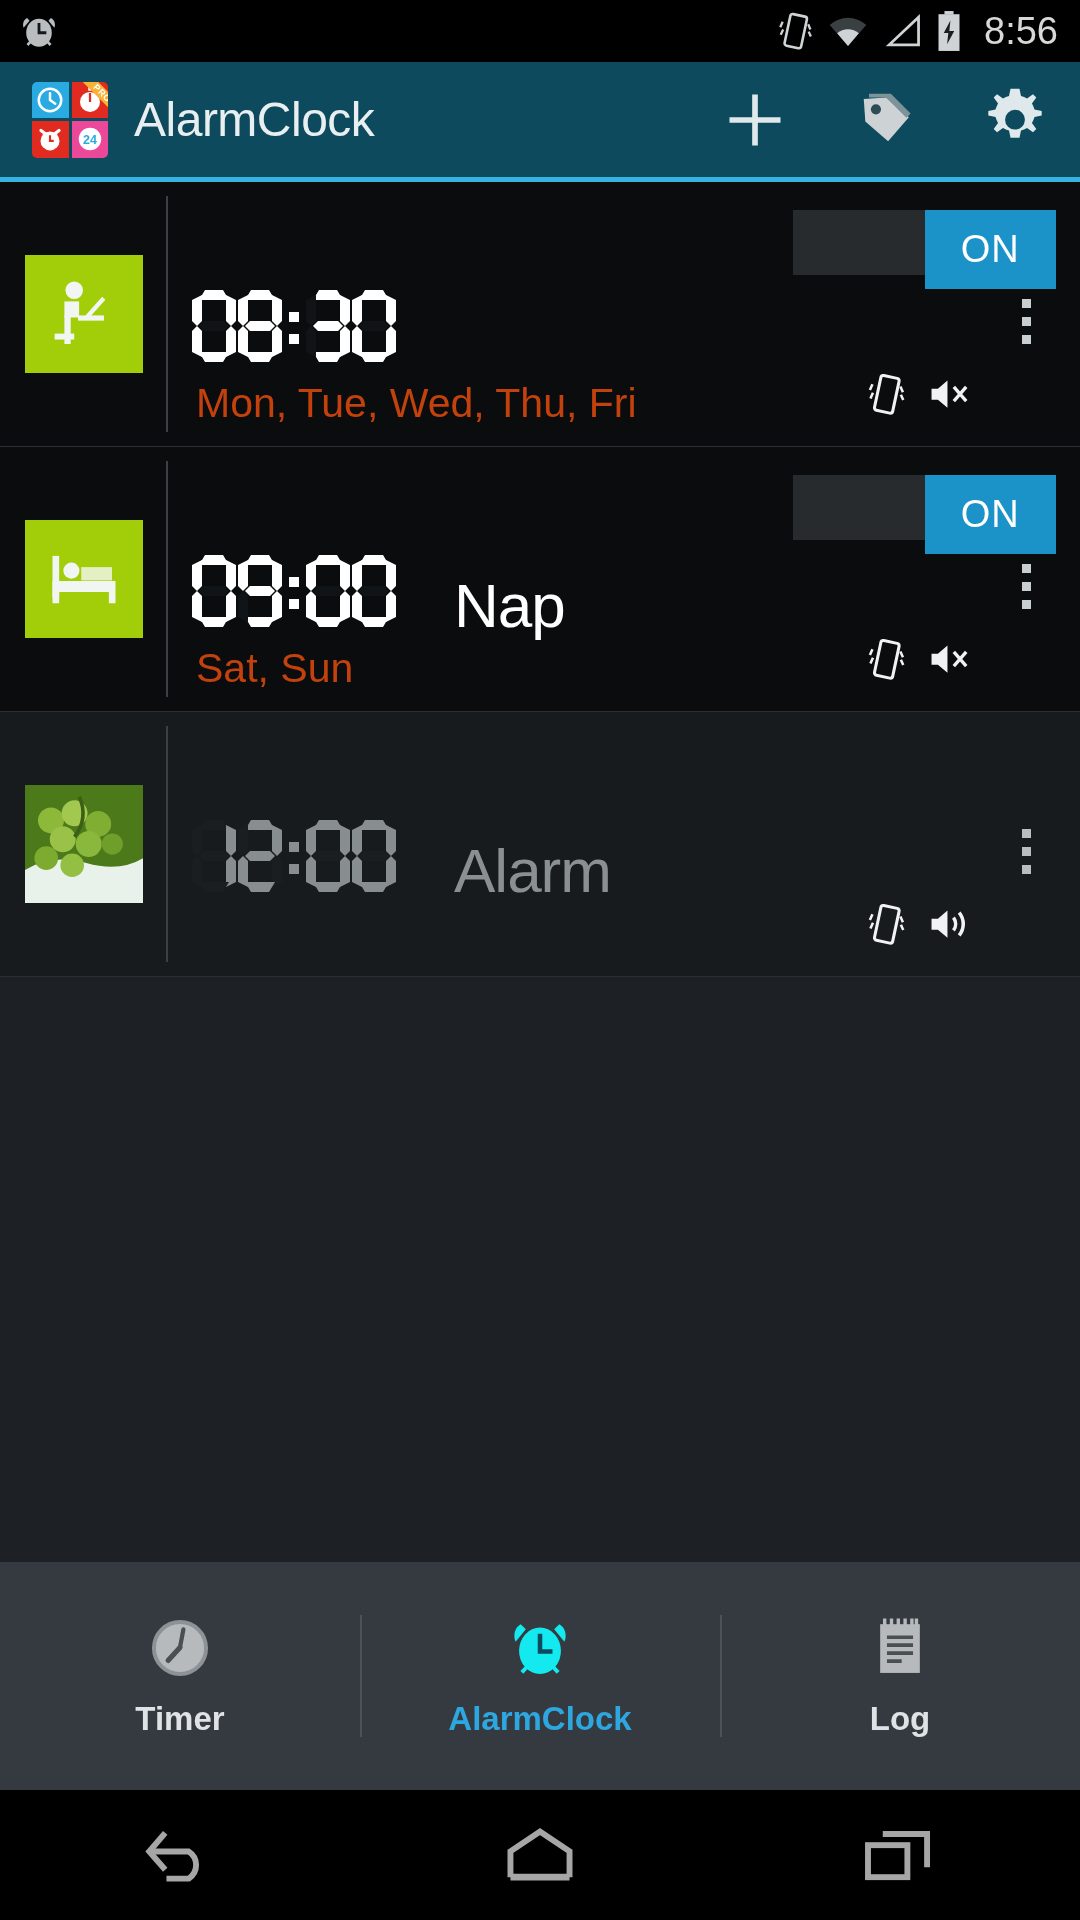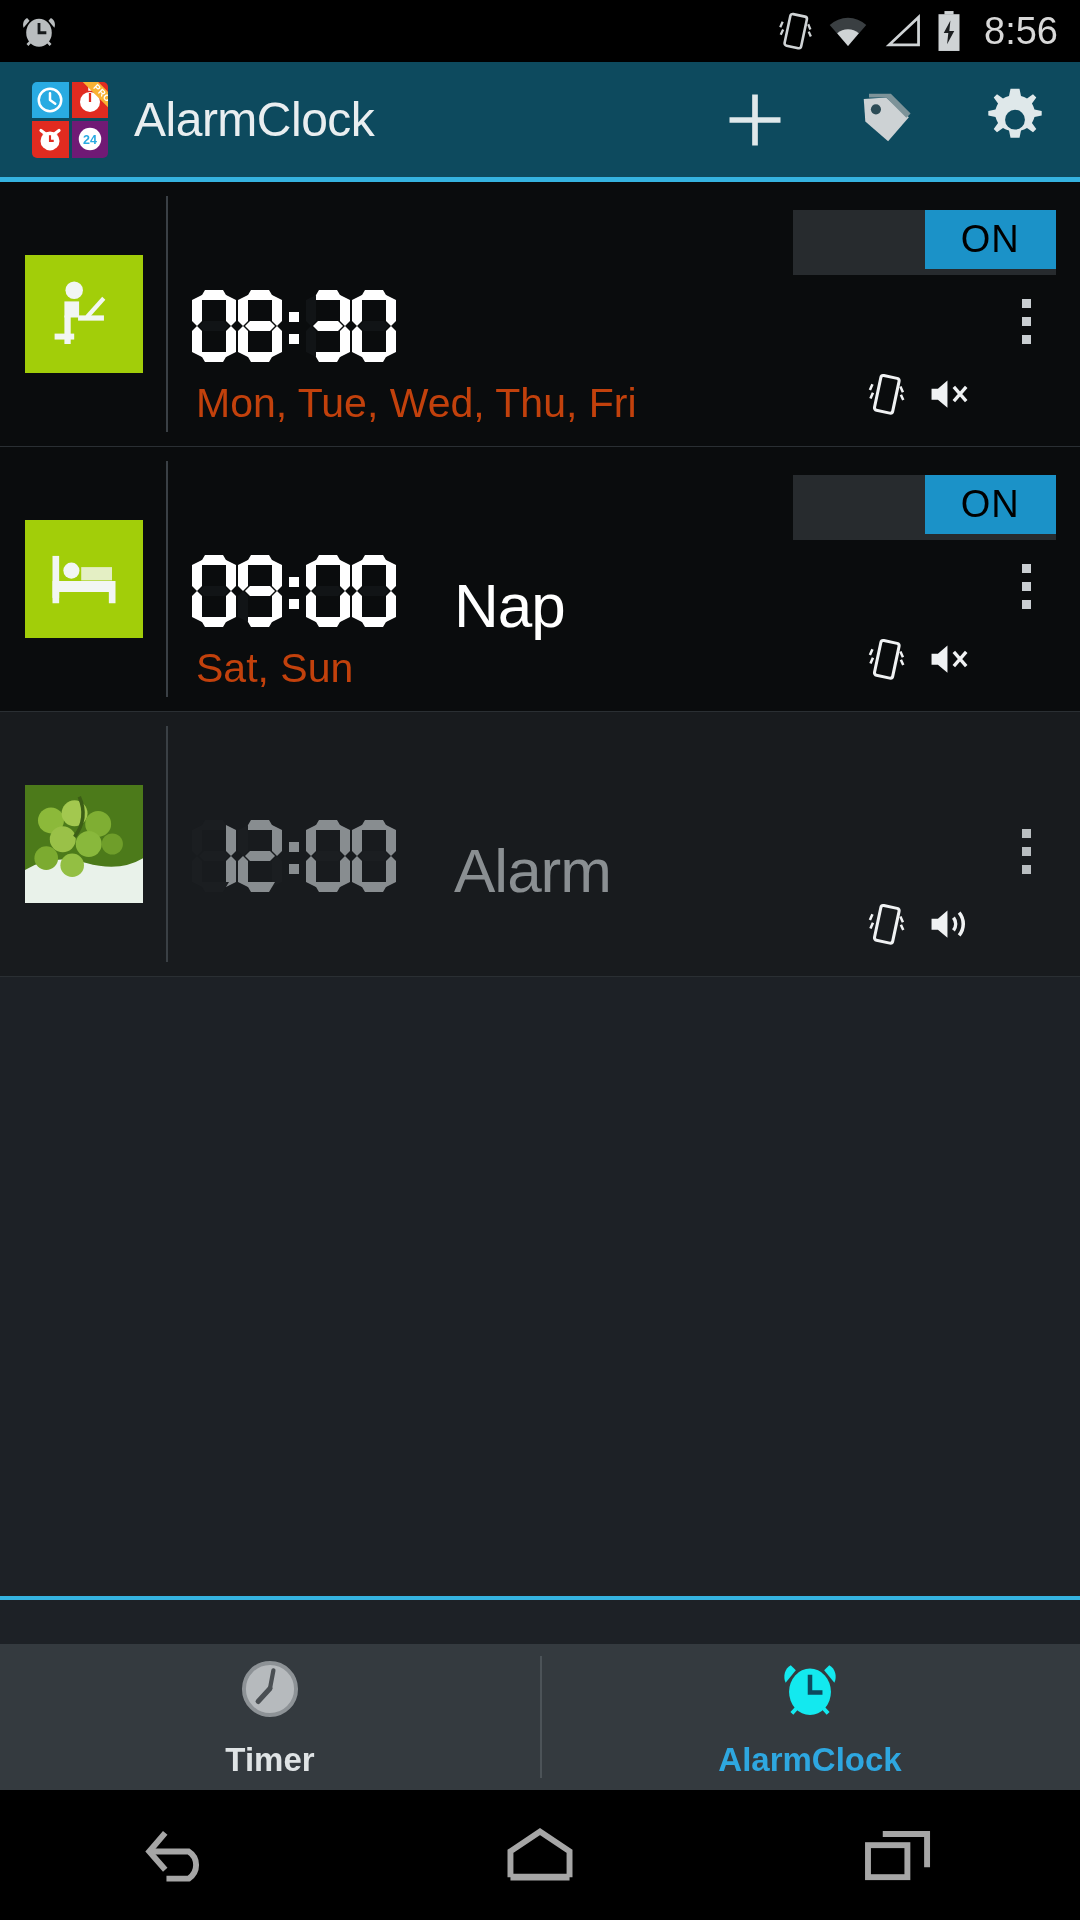--- a/index.html
+++ b/index.html
@@ -38,21 +38,21 @@
   .app-icon {
     width:76px; height:76px; margin-left:32px;
     display:grid; grid-template-columns:1fr 1fr; grid-template-rows:1fr 1fr;
     gap:3px; border-radius:5px; overflow:hidden; position:relative;
     flex:0 0 auto;
   }
   .q { display:flex; align-items:center; justify-content:center; position:relative; }
   .q1 { background:#29abe2; }
   .q2 { background:#e12b20; }
   .q3 { background:#e12b20; }
-  .q4 { background:#701a75; }
+  .q4 { background:#ec4899; }
   .pro-banner {
     position:absolute; top:0; right:0; width:34px; height:34px; overflow:hidden;
     pointer-events:none;
   }
   .pro-banner span {
     position:absolute; display:block; background:#f9b233; color:#fff;
     font-size:9px; font-weight:bold; line-height:11px; text-align:center;
     width:52px; transform:rotate(45deg); top:6px; left:2px;
     letter-spacing:.5px;
   }
@@ -93,21 +93,21 @@
   
   .toggle {
     position:absolute; top:28px; right:24px;
     width:263px; height:65px; background:#272b2e; display:flex;
   }
   .toggle .half {
     flex:1; display:flex; align-items:center; justify-content:center;
     font-size:38px; font-weight:400; letter-spacing:1px;
   }
   .toggle .on-pill {
-    background:#1b92c8; color:#000000; height:59px;text-align:center;
+    background:#1b92c8; color:#ffffff; height:79px;text-align:center;
   }
   .toggle .off-pill {
     background:#5f6466; color:#e5e5e5; height:65px;
     border:1px solid #7b8082;
   }
   .toggle .blank { background:transparent; }
   .toggle.is-off { background:#2b2f32; }
 
   
   .timeline-row {
@@ -161,21 +161,21 @@
   .overflow-dots {
     position:absolute; top:104px; right:24px;
     width:60px; height:70px; display:flex; flex-direction:column;
     align-items:center; justify-content:center; gap:9px;
   }
   .overflow-dots i { width:9px; height:9px; background:#c9ced1; display:block; }
   .row-off .overflow-dots i { background:#b9bec1; }
 
   
   .tabbar {
-    position:absolute; bottom:130px; left:0; width:1080px; height:146px;
+    position:absolute; bottom:130px; left:0; width:1080px; height:228px;
     background:#343a3f; display:flex; align-items:center;
   }
   .tabbar-top {
     position:absolute; bottom:320px; left:0; width:1080px; height:4px; background:#35b3e0;
   }
   .tab {
     flex:1; height:190px; display:flex; flex-direction:column;
     align-items:center; justify-content:center; gap:14px; position:relative;
   }
   .tab + .tab:before {
@@ -587,20 +587,30 @@
           <path d="M5.2 3.6 C3 4.8 2.4 7.6 3.4 9.8 L7 5.4 Z" fill="#13e9ef"></path>
           <path d="M18.8 3.6 C21 4.8 21.6 7.6 20.6 9.8 L17 5.4 Z" fill="#13e9ef"></path>
           <path d="M5.6 20.6 L8 18 M18.4 20.6 L16 18" stroke="#13e9ef" stroke-width="1.4"></path>
           <path d="M12 7.8 V13.2 H15.6" stroke="#0d4a5e" stroke-width="1.6" fill="none" stroke-linecap="square"></path>
         </svg>
       </span>
       <span class="tab-label">AlarmClock</span>
     </div>
 
 
+    <div class="tab">
+      <span>
+        <svg width="68" height="68" viewBox="0 0 24 24">
+          <rect x="5" y="3.6" width="14" height="17.2" fill="#b6babd"></rect>
+          <path d="M6.6 1.6 v3 M9 1.6 v3 M11.4 1.6 v3 M13.8 1.6 v3 M16.2 1.6 v3 M17.8 1.6 v3" stroke="#b6babd" stroke-width="1.2"></path>
+          <path d="M7.4 8.2 h9.2 M7.4 11 h9.2 M7.4 13.8 h9.2 M7.4 16.6 h5.2" stroke="#4a4f53" stroke-width="1.3"></path>
+        </svg>
+      </span>
+      <span class="tab-label">Log</span>
+    </div>
   </div>
 
   <div class="navbar">
     <div class="nav-btn">
       <svg width="90" height="64" viewBox="0 0 36 26">
         <path d="M12 4 L5.5 11.6 L12 19" fill="none" stroke="#a6a6a6" stroke-width="2.4"></path>
         <path d="M5.5 11.6 H21.5 a6.5 6.5 0 0 1 0 11 H12.5" fill="none" stroke="#a6a6a6" stroke-width="2.4"></path>
       </svg>
     </div>
     <div class="nav-btn">

